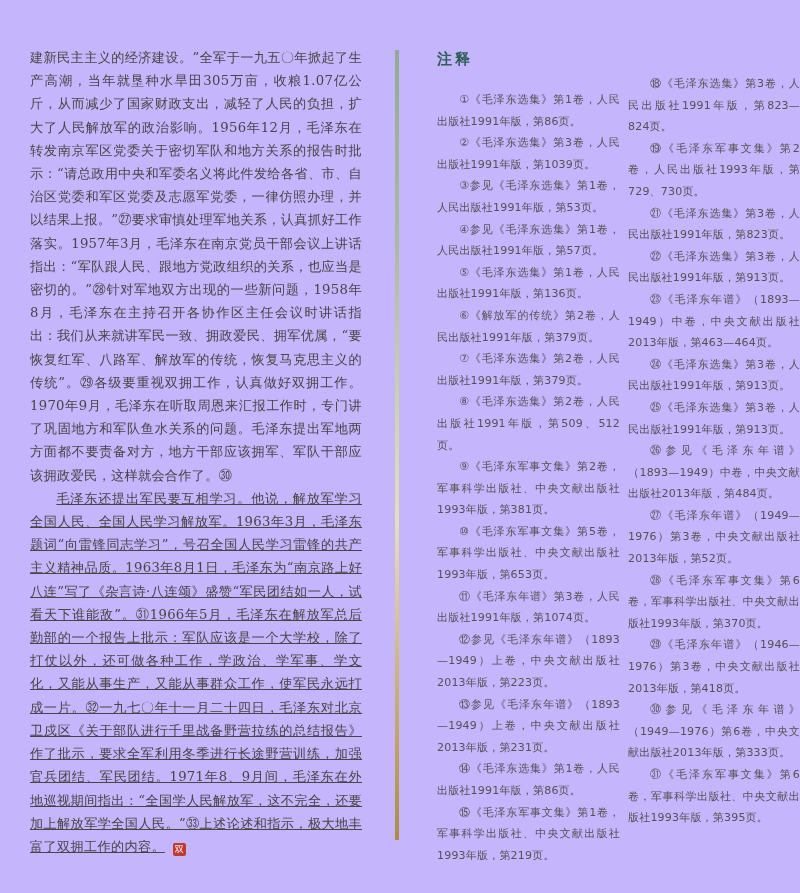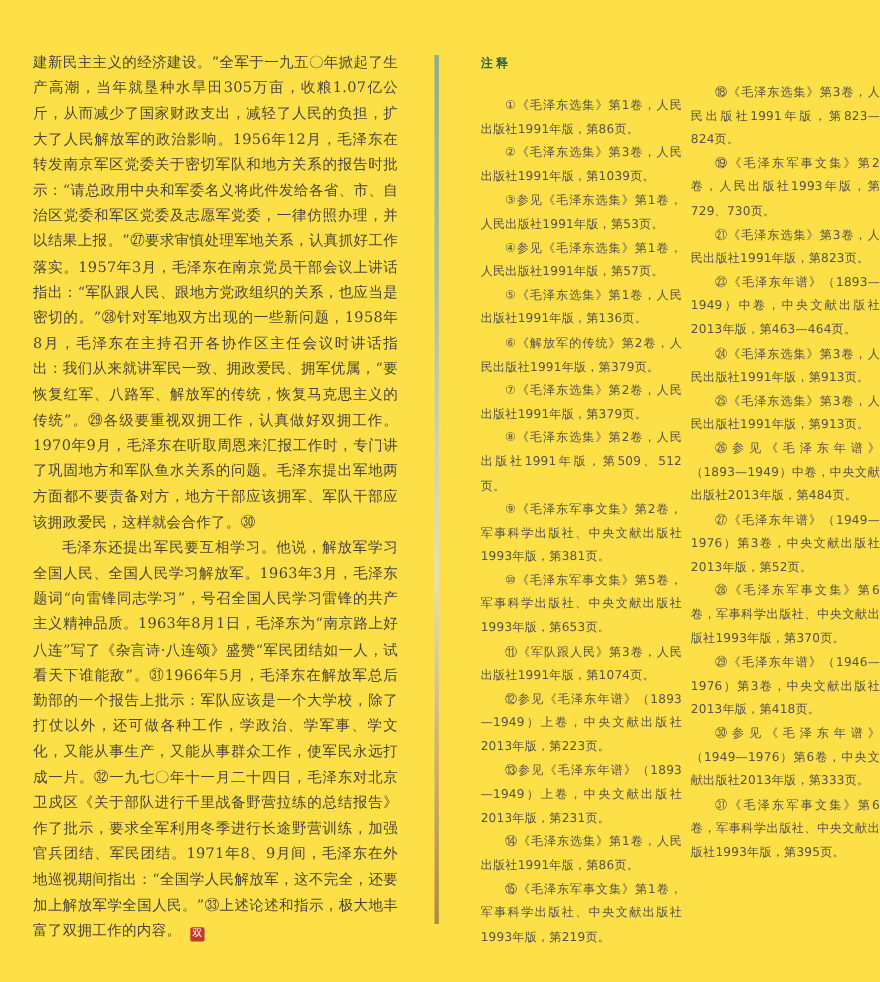--- a/index.html
+++ b/index.html
@@ -1,30 +1,30 @@
 <!DOCTYPE html>
 <html><head>
 <meta charset="utf-8">
 <style>
   html,body { margin:0; padding:0; background:#ffffff; }
   .page {
     position:relative; width:800px; height:893px;
-    background:#fde047; overflow:hidden;
+    background:#c4b5fd; overflow:hidden;
     font-family:"DejaVu Serif", serif;
   }
   
   .article {
     position:absolute; left:30px; top:46px; width:332px; height:824px;
     overflow:hidden;
   }
   .para {
     margin:0; font-size:13.2px; line-height:23.2px;
     color:#4a453e; text-align:justify; letter-spacing:0.3px;
   }
-  .para.indent { text-indent:2em; }
+  .para.indent { text-indent:2em;text-decoration:underline; }
   .seal {
     display:inline-block; width:13px; height:13px; margin-left:8px;
     background:#c23a2b; color:#ffffff; font-size:9px; line-height:13px;
     text-align:center; vertical-align:-1px; border-radius:2px;
     font-family:"DejaVu Sans", sans-serif; text-indent:0;
   }
   
   .divider {
     position:absolute; left:395px; top:50px; width:4px; height:790px;
     background:linear-gradient(to bottom,
@@ -32,21 +32,21 @@
   }
   
   .notes {
     position:absolute; left:437px; top:50px; width:363px; height:824px;
     font-family:"DejaVu Sans", sans-serif;
   }
   .notes-col { position:absolute; top:0; overflow:hidden; }
   .col1 { left:0;   width:183px; height:810px; }
   .col2 { left:191px; top:23px; width:172px; height:790px; }
   .notes-title {
-    margin:0 0 20px 0; font-size:11px; font-weight:bold;
+    margin:0 0 20px 0; font-size:15px; font-weight:bold;
     color:#2d6152; letter-spacing:3px;
   }
   .note {
     margin:0; font-size:11px; line-height:21.6px; color:#56524c;
     text-align:justify; text-indent:2em; letter-spacing:0.2px;
   }
 </style>
 </head>
 <body>
 
@@ -67,33 +67,34 @@
           <p class="note">①《毛泽东选集》第1卷，人民出版社1991年版，第86页。</p>
           <p class="note">②《毛泽东选集》第3卷，人民出版社1991年版，第1039页。</p>
           <p class="note">③参见《毛泽东选集》第1卷，人民出版社1991年版，第53页。</p>
           <p class="note">④参见《毛泽东选集》第1卷，人民出版社1991年版，第57页。</p>
           <p class="note">⑤《毛泽东选集》第1卷，人民出版社1991年版，第136页。</p>
           <p class="note">⑥《解放军的传统》第2卷，人民出版社1991年版，第379页。</p>
           <p class="note">⑦《毛泽东选集》第2卷，人民出版社1991年版，第379页。</p>
           <p class="note">⑧《毛泽东选集》第2卷，人民出版社1991年版，第509、512页。</p>
           <p class="note">⑨《毛泽东军事文集》第2卷，军事科学出版社、中央文献出版社1993年版，第381页。</p>
           <p class="note">⑩《毛泽东军事文集》第5卷，军事科学出版社、中央文献出版社1993年版，第653页。</p>
-          <p class="note">⑪《军队跟人民》第3卷，人民出版社1991年版，第1074页。</p>
+          <p class="note">⑪《毛泽东年谱》第3卷，人民出版社1991年版，第1074页。</p>
           <p class="note">⑫参见《毛泽东年谱》（1893—1949）上卷，中央文献出版社2013年版，第223页。</p>
           <p class="note">⑬参见《毛泽东年谱》（1893—1949）上卷，中央文献出版社2013年版，第231页。</p>
           <p class="note">⑭《毛泽东选集》第1卷，人民出版社1991年版，第86页。</p>
           <p class="note">⑮《毛泽东军事文集》第1卷，军事科学出版社、中央文献出版社1993年版，第219页。</p>
           <p class="note">⑯《毛泽东年谱》（1893—1949）中卷，中央文献出版社2013年版，第447页。</p>
         </div>
     </div>
     <div class="notes-col col2">
       <div>
           <p class="note">⑱《毛泽东选集》第3卷，人民出版社1991年版，第823—824页。</p>
           <p class="note">⑲《毛泽东军事文集》第2卷，人民出版社1993年版，第729、730页。</p>
           <p class="note">㉑《毛泽东选集》第3卷，人民出版社1991年版，第823页。</p>
+          <p class="note">㉒《毛泽东选集》第3卷，人民出版社1991年版，第913页。</p>
           <p class="note">㉓《毛泽东年谱》（1893—1949）中卷，中央文献出版社2013年版，第463—464页。</p>
           <p class="note">㉔《毛泽东选集》第3卷，人民出版社1991年版，第913页。</p>
           <p class="note">㉕《毛泽东选集》第3卷，人民出版社1991年版，第913页。</p>
           <p class="note">㉖参见《毛泽东年谱》（1893—1949）中卷，中央文献出版社2013年版，第484页。</p>
           <p class="note">㉗《毛泽东年谱》（1949—1976）第3卷，中央文献出版社2013年版，第52页。</p>
           <p class="note">㉘《毛泽东军事文集》第6卷，军事科学出版社、中央文献出版社1993年版，第370页。</p>
           <p class="note">㉙《毛泽东年谱》（1946—1976）第3卷，中央文献出版社2013年版，第418页。</p>
           <p class="note">㉚参见《毛泽东年谱》（1949—1976）第6卷，中央文献出版社2013年版，第333页。</p>
           <p class="note">㉛《毛泽东军事文集》第6卷，军事科学出版社、中央文献出版社1993年版，第395页。</p>
         </div>

